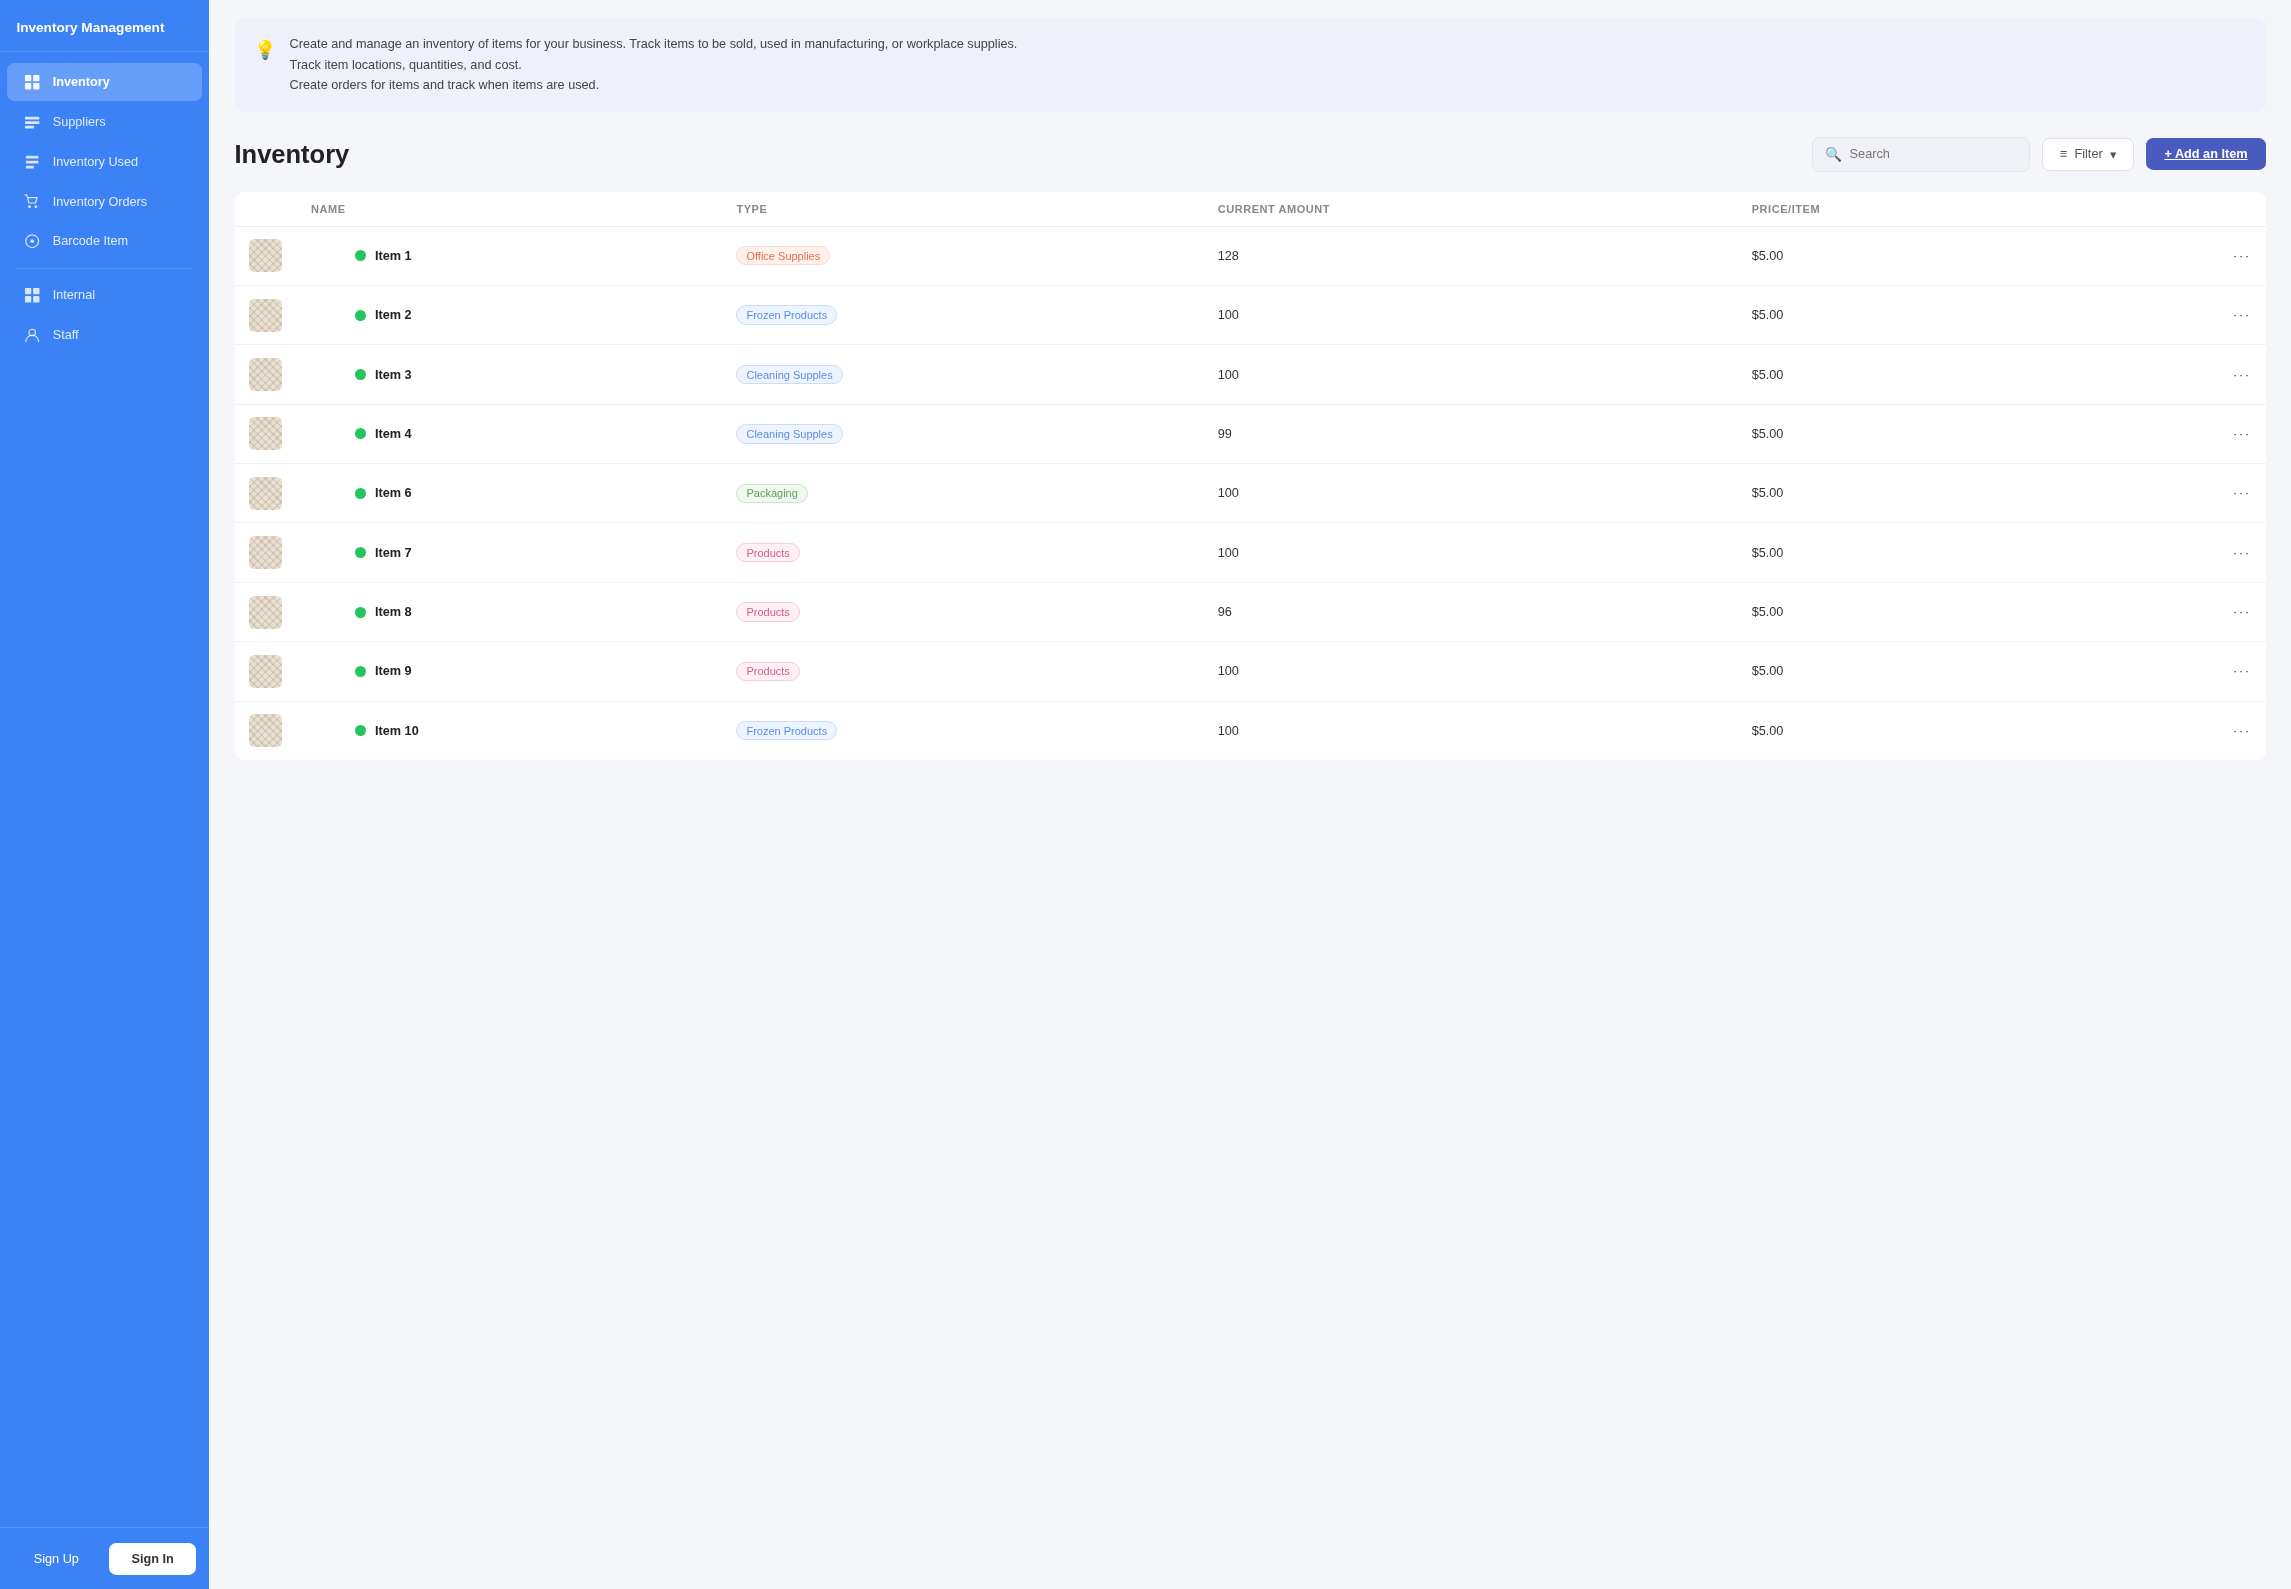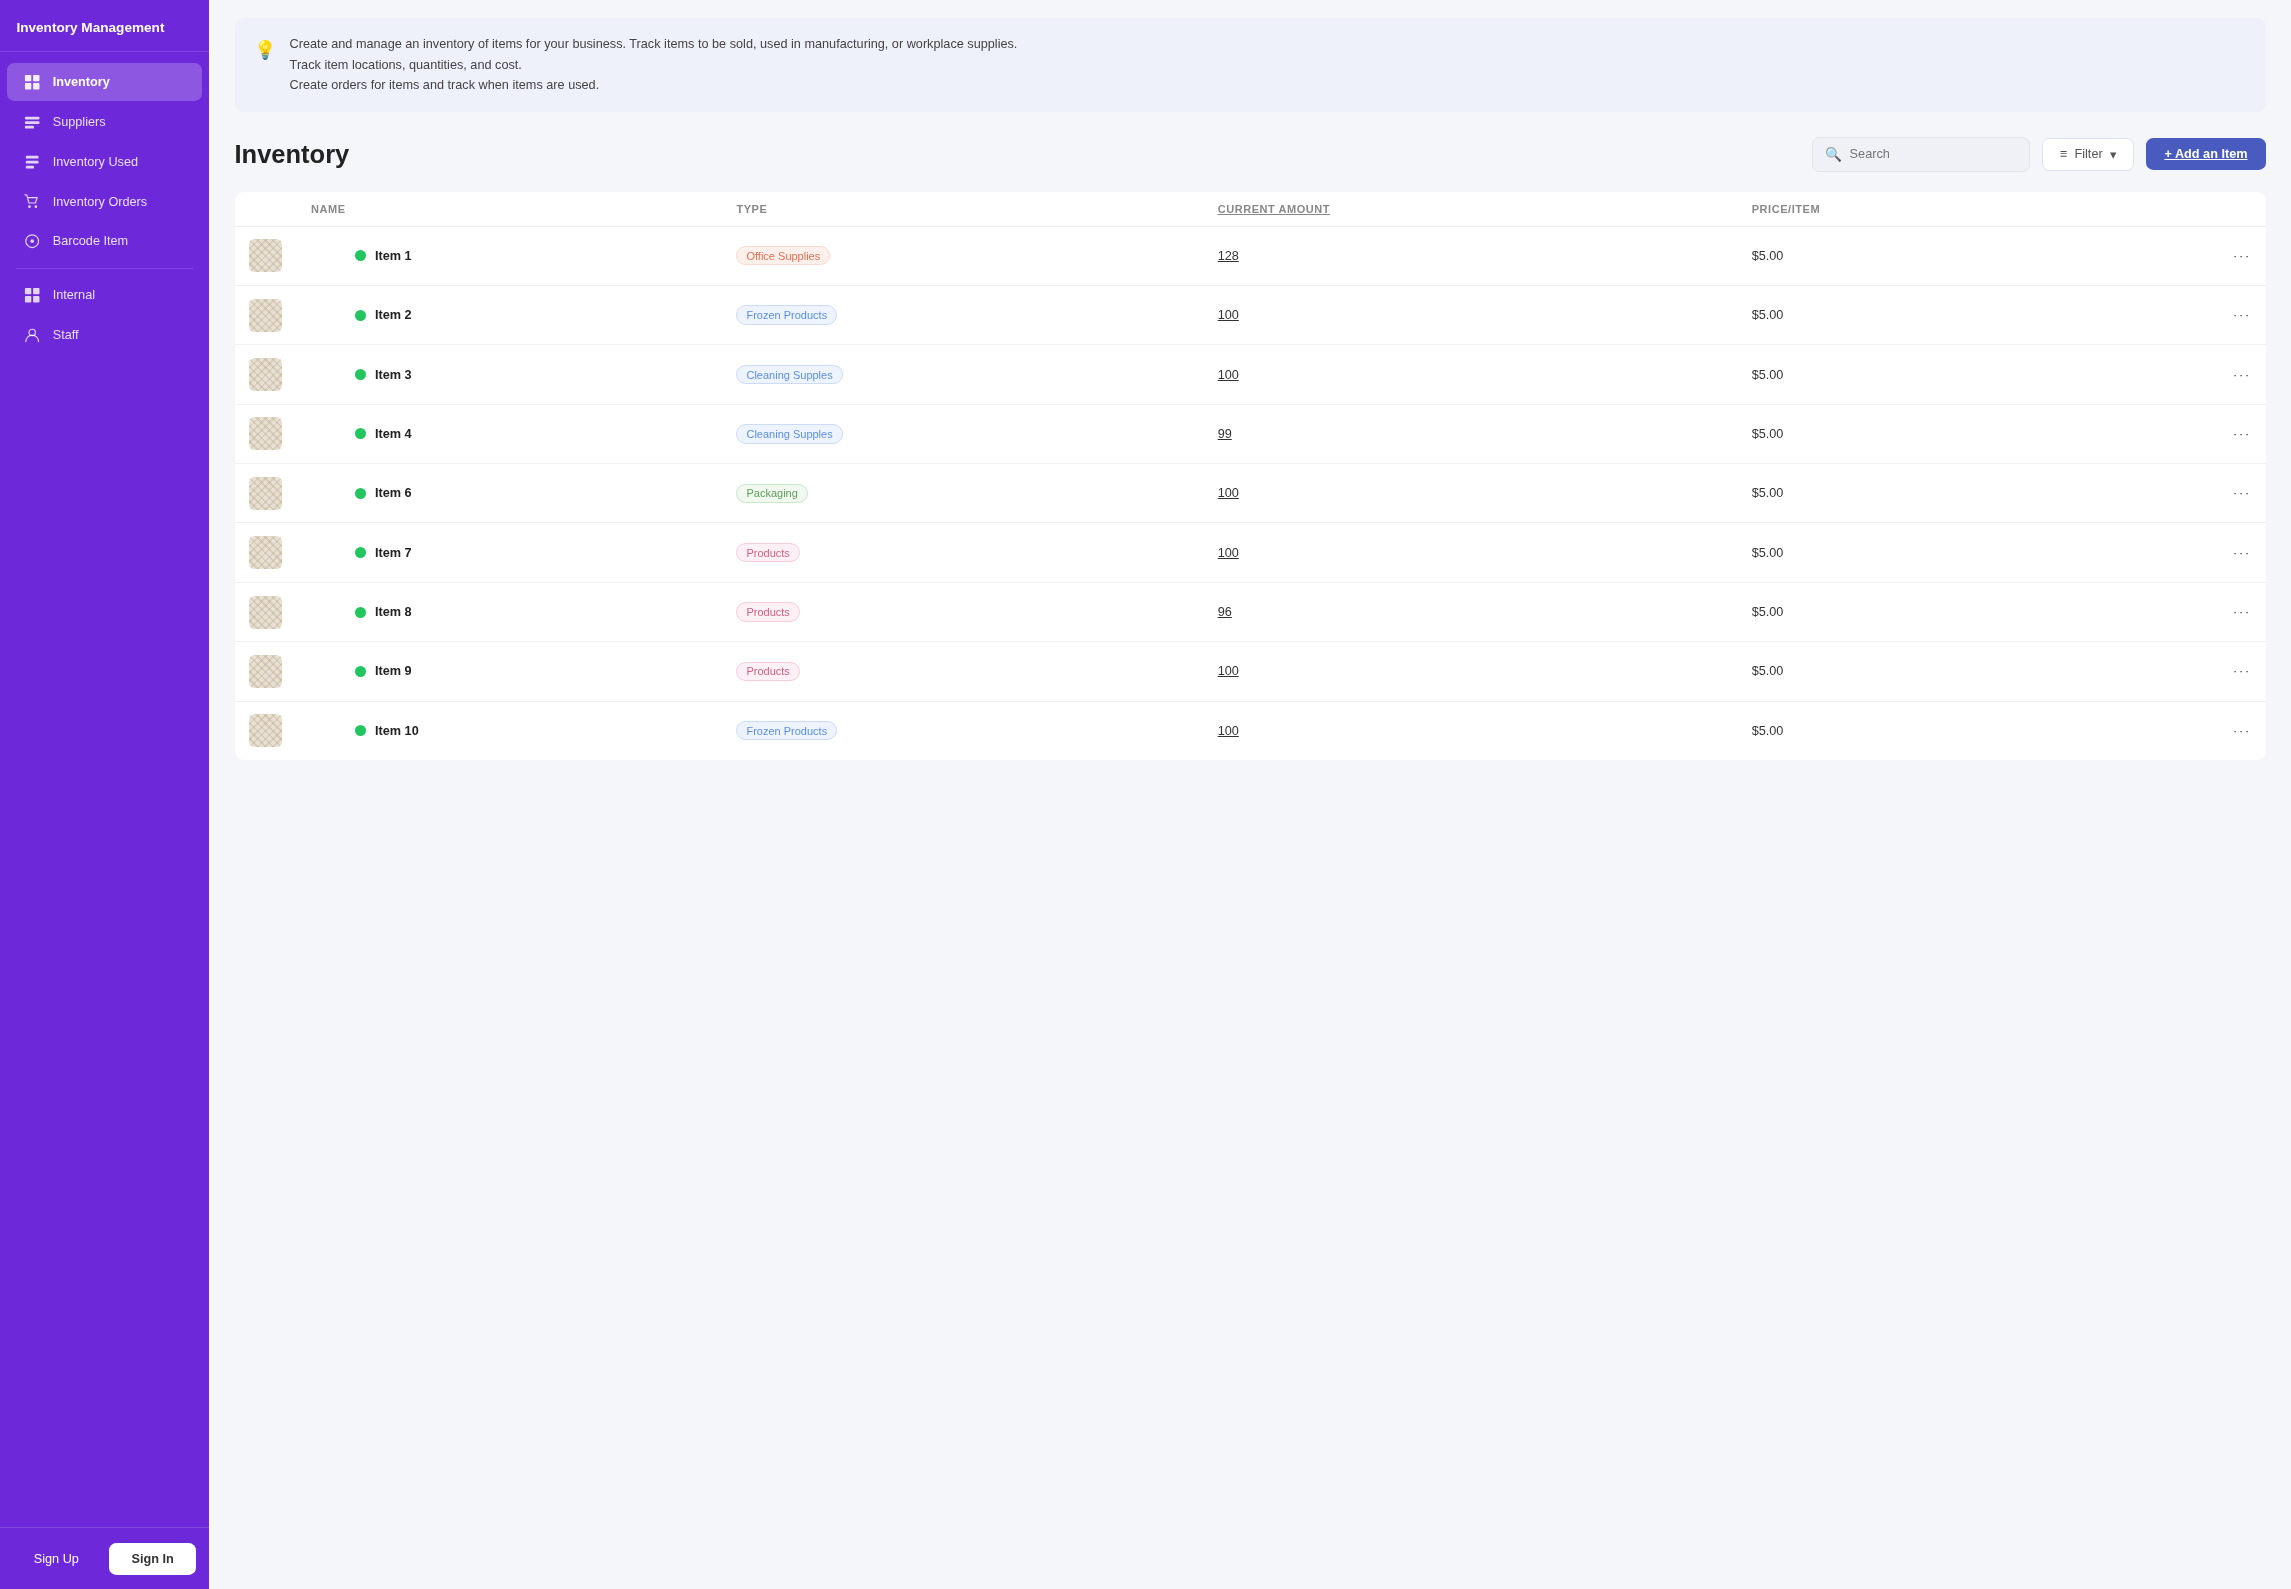--- a/index.html
+++ b/index.html
@@ -2,21 +2,21 @@
 <html style="font-size:14.5px"><head>
   <meta charset="utf-8">
   <style>
     * { box-sizing: border-box; margin: 0; padding: 0; }
     body { font-family: -apple-system, BlinkMacSystemFont, 'Segoe UI', sans-serif; display: flex; height: 100vh; background: #f5f6fa; }
 
     
     .sidebar {
       width: 209px;
       min-width: 209px;
-      background: #6d28d9;
+      background: #3b82f6;
       color: white;
       display: flex;
       flex-direction: column;
       padding: 0;
     }
     .sidebar-title {
       padding: 20px 16.4px 16.4px;
       font-size: 13.6px;
       font-weight: 700;
       color: white;
@@ -214,21 +214,21 @@
     .badge-office { background: #fff0ec; color: #e07050; border: 0.9px solid #fdd8cc; }
     .badge-frozen { background: #eef4ff; color: #5b8ee0; border: 0.9px solid #ccdcf7; }
     .badge-cleaning { background: #eef4ff; color: #5b8ee0; border: 0.9px solid #ccdcf7; }
     .badge-packaging { background: #f0f8f0; color: #5ba05b; border: 0.9px solid #c8e8c8; }
     .badge-products { background: #fff0f5; color: #d06080; border: 0.9px solid #f7ccda; }
     .price-col { font-weight: 500; }
     .actions-col { color: #aaa; letter-spacing: 1.8px; cursor: pointer; font-size: 16.4px; }
     .col-thumb { width: 51px; }
     .col-name { min-width: 145px; }
     .col-type { min-width: 164px; }
-    .col-amount { min-width: 182px; text-decoration: underline; }
+    .col-amount { min-width: 182px; }
     .col-price { min-width: 164px; }
     .col-actions { width: 45px; }
   </style>
 </head>
 <body>
 
 <div class="sidebar">
   <div class="sidebar-title">Inventory Management</div>
   <nav class="sidebar-nav">
     <div class="sidebar-item active">

